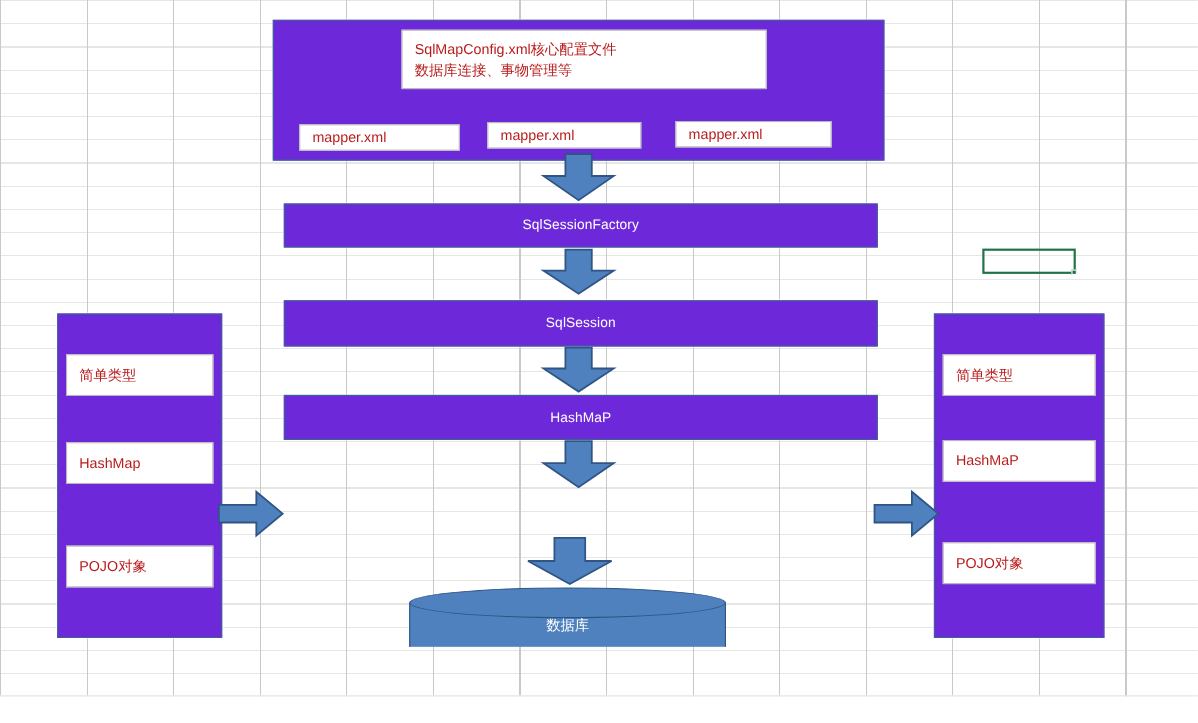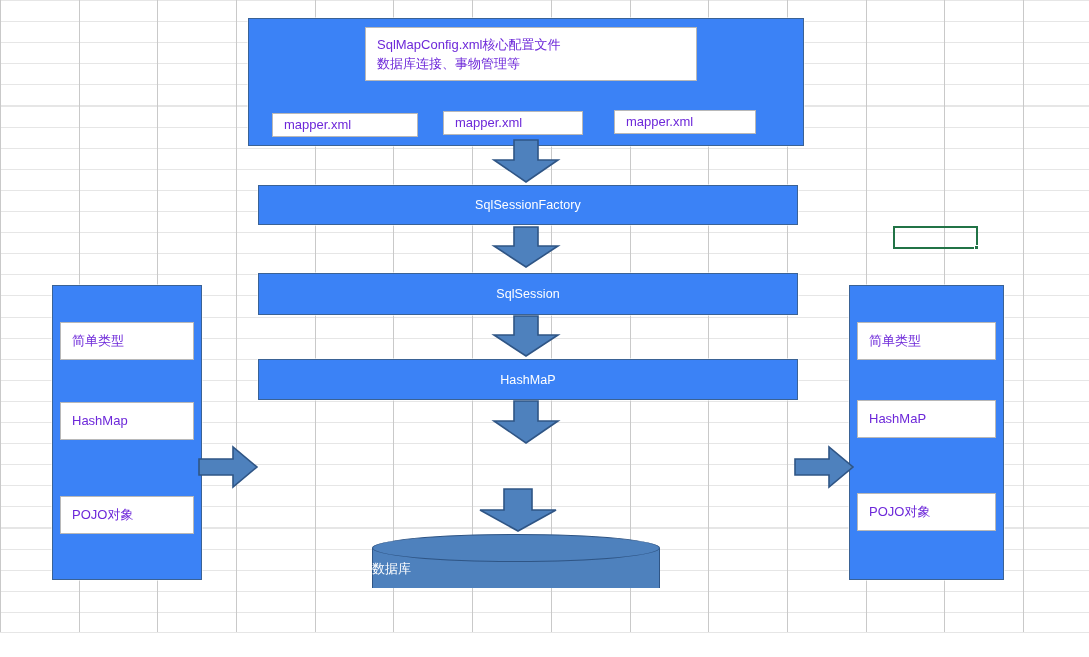--- a/index.html
+++ b/index.html
@@ -56,21 +56,21 @@
     border: 1px solid #ffffff;
     box-sizing: border-box;
     right: -3px;
     bottom: -3px;
   }
 
   
   .shape {
     position: absolute;
     box-sizing: border-box;
-    background: #3b82f6;
+    background: #6d28d9;
     border: 1px solid #3a6295;
     box-shadow: 0 0 0 1px rgba(255,255,255,0.55);
   }
   .shape-label {
     position: absolute;
     left: 0; right: 0;
     top: 50%;
     transform: translateY(-50%);
     text-align: center;
     color: #ffffff;
@@ -79,21 +79,21 @@
     line-height: 1.2;
     pointer-events: none;
   }
 
   
   .wbox {
     position: absolute;
     box-sizing: border-box;
     background: #ffffff;
     border: 1px solid #b8b8b8;
-    color: #6d28d9;
+    color: #b91c1c;
     font-size: 13px;
     display: flex;
     align-items: center;
     padding-left: 11px;
     white-space: pre-line;
     line-height: 1.45;
   }
   .wbox.multiline {
     align-items: center;
     padding-top: 2px;
@@ -144,21 +144,21 @@
     bottom: 0;
     background: #4e81bd;
     border: 1.6px solid #2f5585;
     z-index: -1;
   }
   .cyl-label {
     position: absolute;
     left: 0; right: 0;
     top: 50%;
     transform: translateY(-46%);
-    text-align: left;
+    text-align: center;
     color: #ffffff;
     font-size: 13px;
   }
 </style>
 </head>
 <body>
 
 <div id="canvas">
 
   <div id="grid"></div>

